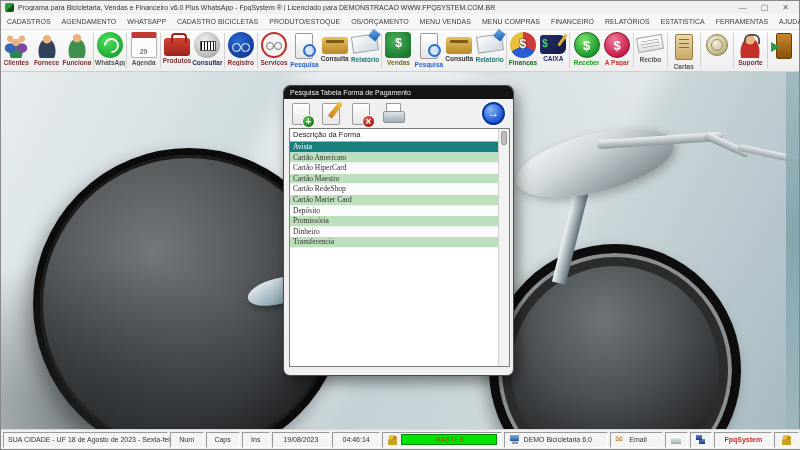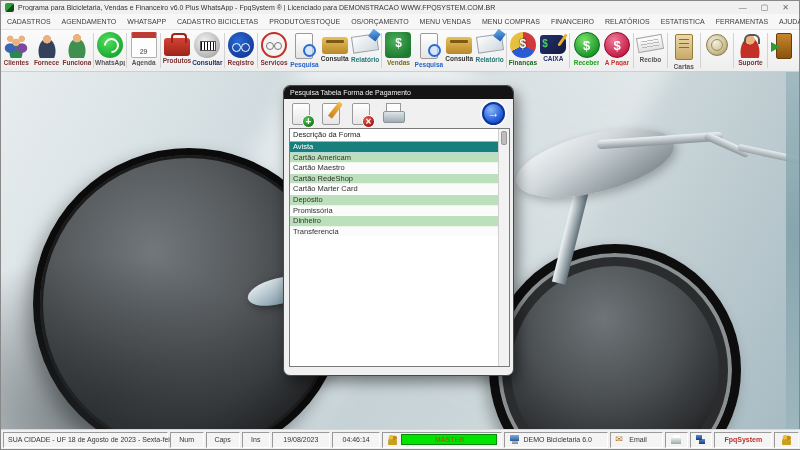--- a/index.html
+++ b/index.html
@@ -138,21 +138,21 @@
     background:radial-gradient(circle at 35% 30%, #8ab8f4, #2a62d8 60%, #0f3ca8); border:2px solid #0c34a0;
     color:#fff; font-size:12px; font-weight:bold; text-align:center; line-height:19px; cursor:pointer;
     box-shadow:0 0 0 2px rgba(255,255,255,.6); }
 
   .listbox { position:absolute; left:5px; top:42px; width:221px; height:239px; background:#fff;
     border:1px solid #7a7a7a; overflow:hidden; }
   .list-inner { position:absolute; left:0; top:0; right:11px; bottom:0; }
   .list-header { height:13px; background:#fff; border-bottom:1px solid #b0b0b0; font-size:7.5px; color:#222;
     padding:1px 0 0 3px; }
   .lrow { height:10.6px; font-size:7.5px; color:#333; padding:0 0 0 3px; line-height:10.6px; white-space:nowrap;
-    overflow:hidden; border-bottom:1px solid rgba(255,255,255,.7); cursor:pointer; }
+    overflow:hidden; border-bottom:1px solid rgba(255,255,255,.7); cursor:pointer;font-family:Liberation Serif, serif; }
   .lrow:nth-child(odd) { background:#bcdfbc; }
   .lrow:nth-child(even) { background:#fbfbfb; }
   .lrow.selected { background:#17807d !important; color:#fff; }
   .vscroll { position:absolute; right:0; top:0; bottom:0; width:11px; background:#f2f2f2; border-left:1px solid #cfcfcf; }
   .vthumb { position:absolute; left:2px; top:2px; width:6px; height:14px; background:#bdbdbd; border:1px solid #9a9a9a; border-radius:2px; }
 
   
   .statusbar { position:absolute; left:0; bottom:0; width:800px; height:20px; background:#f0f0f0;
     display:flex; align-items:center; gap:2px; padding:1px 2px; border-top:1px solid #d8d8d8; }
   .seg { height:16px; background:#f4f4f4; border:1px solid; border-color:#9a9a9a #ffffff #ffffff #9a9a9a;
@@ -351,20 +351,21 @@
         <span class="badge badge-del">×</span>
       </div>
       <div class="printer"></div>
       <div class="go-btn">→</div>
     </div>
     <div class="listbox">
       <div class="list-inner">
         <div class="list-header">Descrição da Forma</div>
         <div class="lrow selected">Avista</div>
         <div class="lrow">Cartão Americam</div>
+        <div class="lrow">Cartão HiperCard</div>
         <div class="lrow">Cartão Maestro</div>
         <div class="lrow">Cartão RedeShop</div>
         <div class="lrow">Cartão Marter Card</div>
         <div class="lrow">Depósito</div>
         <div class="lrow">Promissória</div>
         <div class="lrow">Dinheiro</div>
         <div class="lrow">Transferencia</div>
       </div>
       <div class="vscroll">
         <div class="vthumb"></div>

